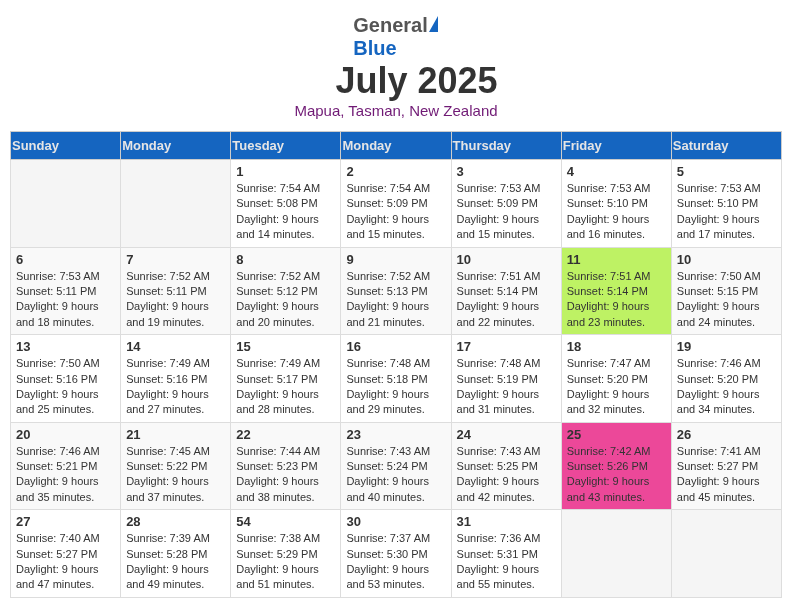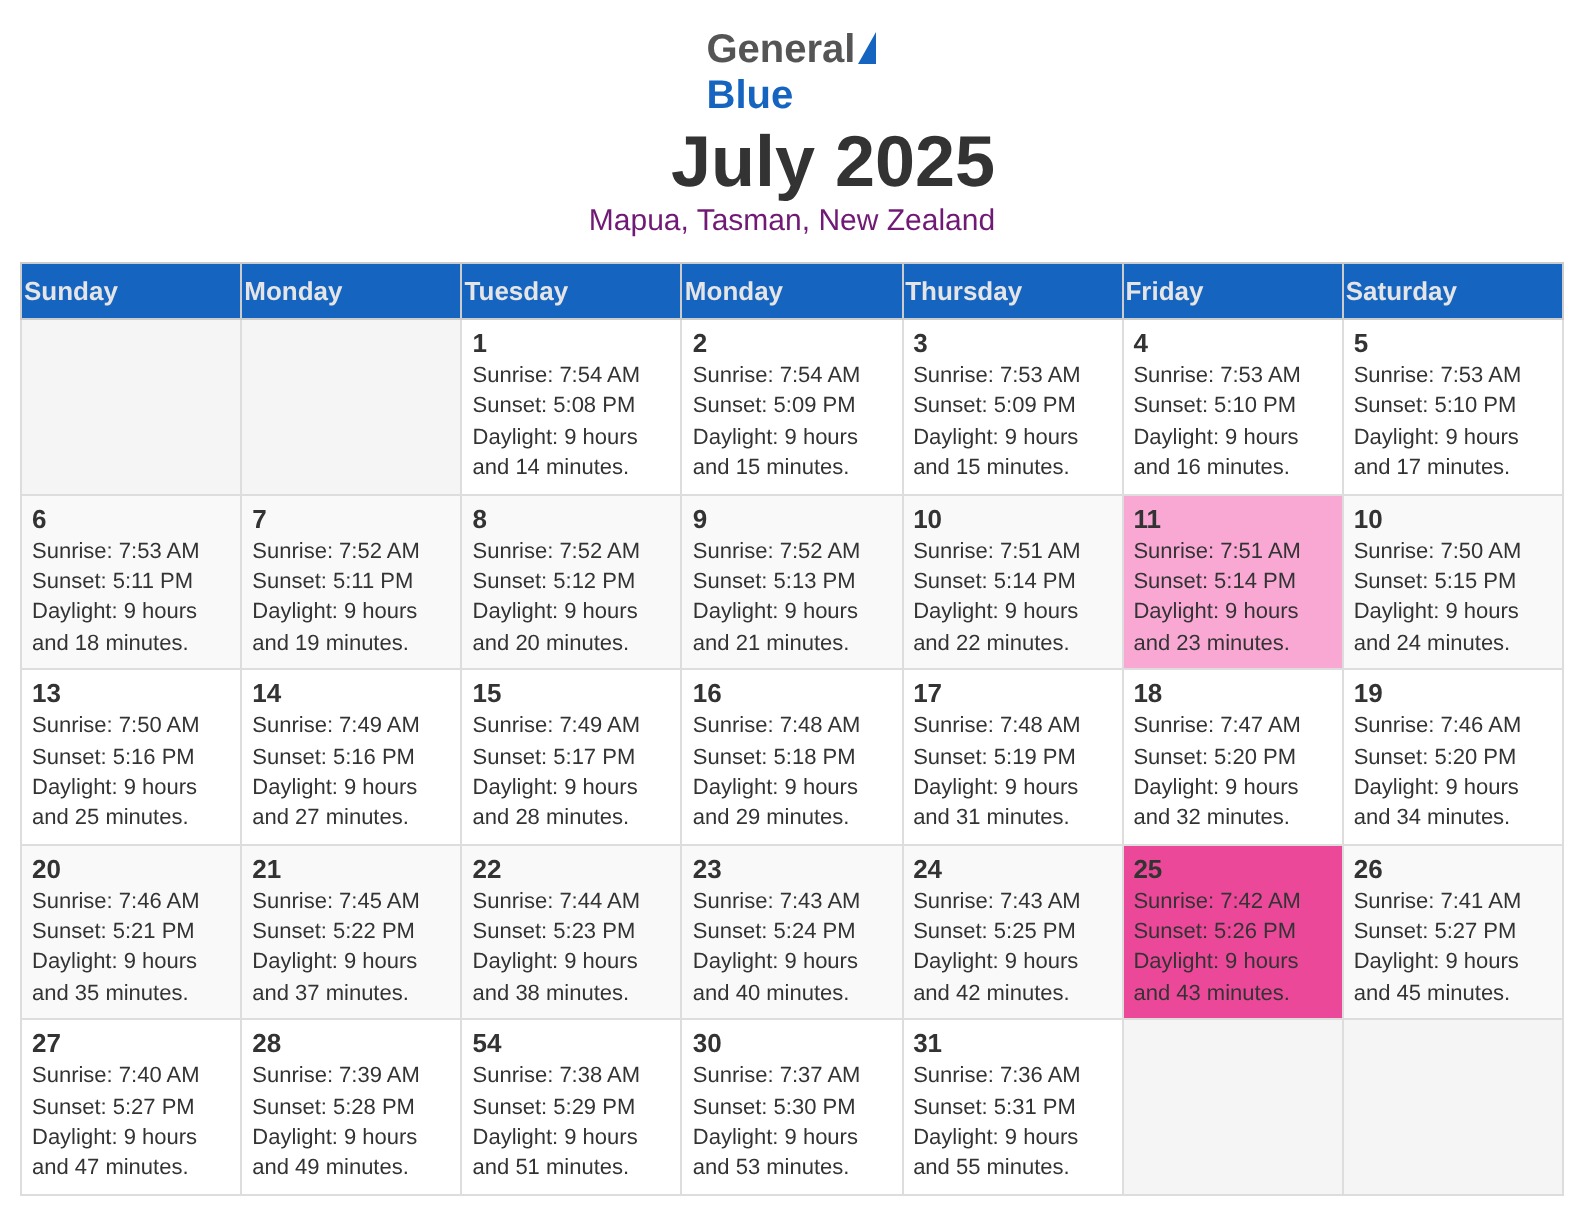--- a/index.html
+++ b/index.html
@@ -199,21 +199,21 @@
 Daylight: 9 hours
 and 21 minutes.</div>
         </td>
         <td style="background-color: rgb(249, 249, 249);">
           <div class="day-number">10</div>
           <div class="day-info" style="white-space: pre-line;">Sunrise: 7:51 AM
 Sunset: 5:14 PM
 Daylight: 9 hours
 and 22 minutes.</div>
         </td>
-        <td style="background-color: #f9a8d4;">
+        <td style="background-color: #bef264;">
           <div class="day-number">11</div>
           <div class="day-info" style="white-space: pre-line;">Sunrise: 7:51 AM
 Sunset: 5:14 PM
 Daylight: 9 hours
 and 23 minutes.</div>
         </td>
         <td style="background-color: rgb(249, 249, 249);">
           <div class="day-number">10</div>
           <div class="day-info" style="white-space: pre-line;">Sunrise: 7:50 AM
 Sunset: 5:15 PM

